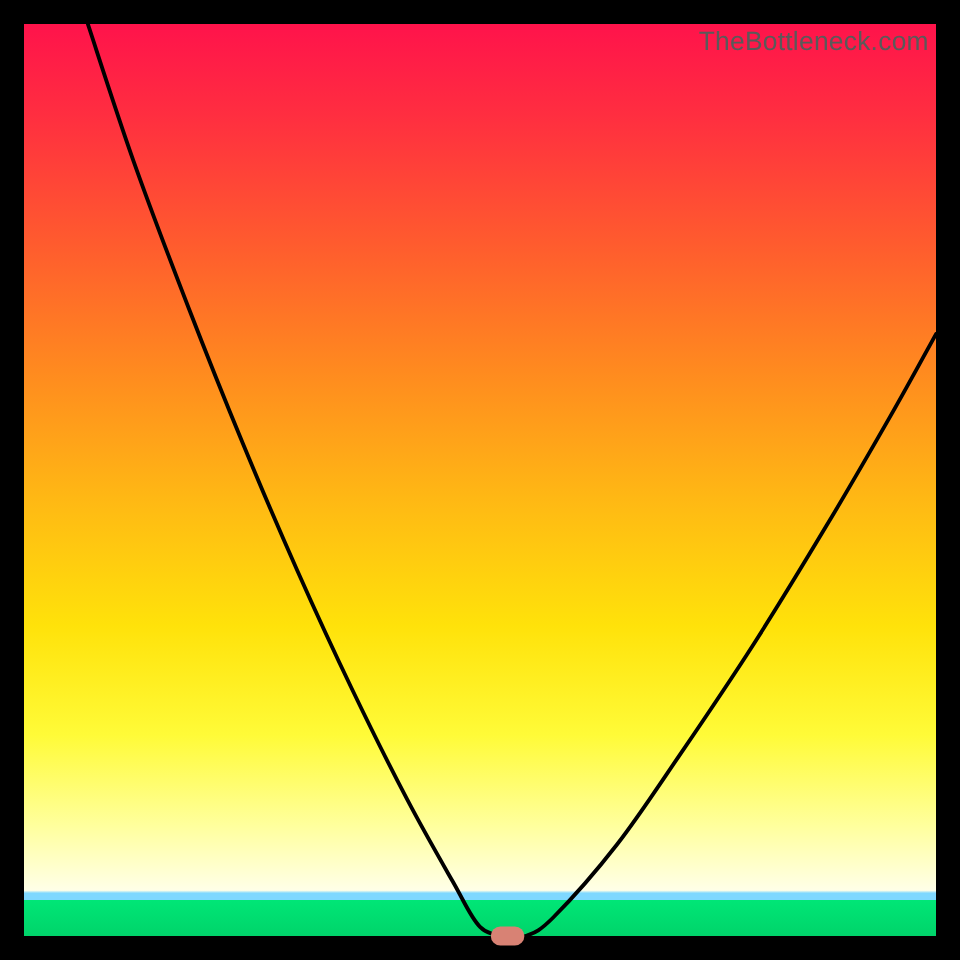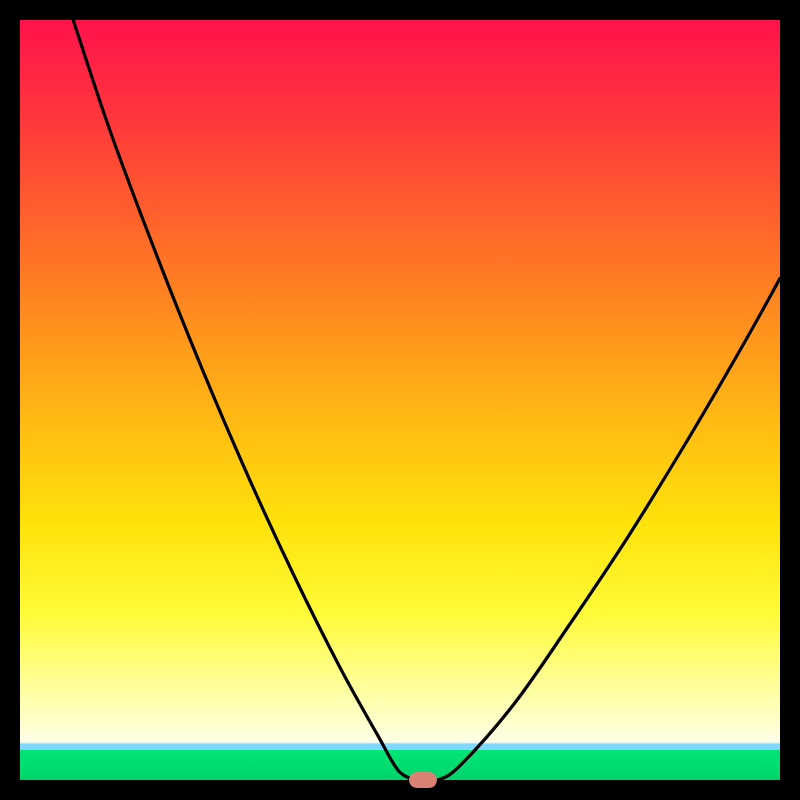--- a/index.html
+++ b/index.html
@@ -69,20 +69,21 @@
     background: #d88274;
     transform: translate(-50%, -50%);
   }
 </style>
 </head>
 <body>
 
 <div class="frame">
   <div class="plot">
 
+    <div class="watermark">TheBottleneck.com</div>
 
     <svg class="curve" viewBox="0 0 760 760" preserveAspectRatio="none">
       <path id="curve-path" fill="none" stroke-width="3.2" stroke-linecap="round" stroke-linejoin="round" stroke="#000000" d="M 53.2 0 C 59.53333333333334 19, 77.26666666666668 74.73333333333332, 91.2 114 C 105.13333333333333 153.26666666666668, 121.59999999999998 196.33333333333337, 136.79999999999998 235.60000000000002 C 151.99999999999997 274.8666666666667, 167.2 312.8666666666666, 182.4 349.59999999999997 C 197.60000000000002 386.3333333333333, 212.8 421.8, 228 456 C 243.2 490.2, 258.4 523.1333333333333, 273.59999999999997 554.8 C 288.79999999999995 586.4666666666666, 305.26666666666665 619.4, 319.2 646 C 333.1333333333333 672.6, 347.06666666666666 696.6666666666666, 357.2 714.4 C 367.3333333333333 732.1333333333333, 372.4 744.8, 380 752.4 C 387.6 760, 396.4666666666667 758.7333333333333, 402.8 760 C 409.1333333333333 761.2666666666667, 411.66666666666674 762.5333333333333, 418.00000000000006 760 C 424.33333333333337 757.4666666666667, 428.1333333333333 757.4666666666666, 440.79999999999995 744.8 C 453.4666666666666 732.1333333333333, 476.26666666666665 706.8, 494 684 C 511.73333333333335 661.2, 528.1999999999999 635.8666666666667, 547.1999999999999 608 C 566.1999999999999 580.1333333333333, 587.7333333333333 548.4666666666666, 608 516.8 C 628.2666666666667 485.13333333333327, 649.8 449.66666666666663, 668.8 418 C 687.8 386.33333333333337, 706.8 353.40000000000003, 722 326.8 C 737.2 300.2, 753.6666666666666 269.79999999999995, 760 258.4"></path>
     </svg>
 
     <div class="marker" id="marker" style="background: rgb(216, 130, 116); left: 402.8px; top: 760px;"></div>
 
   </div>
 </div>
 

